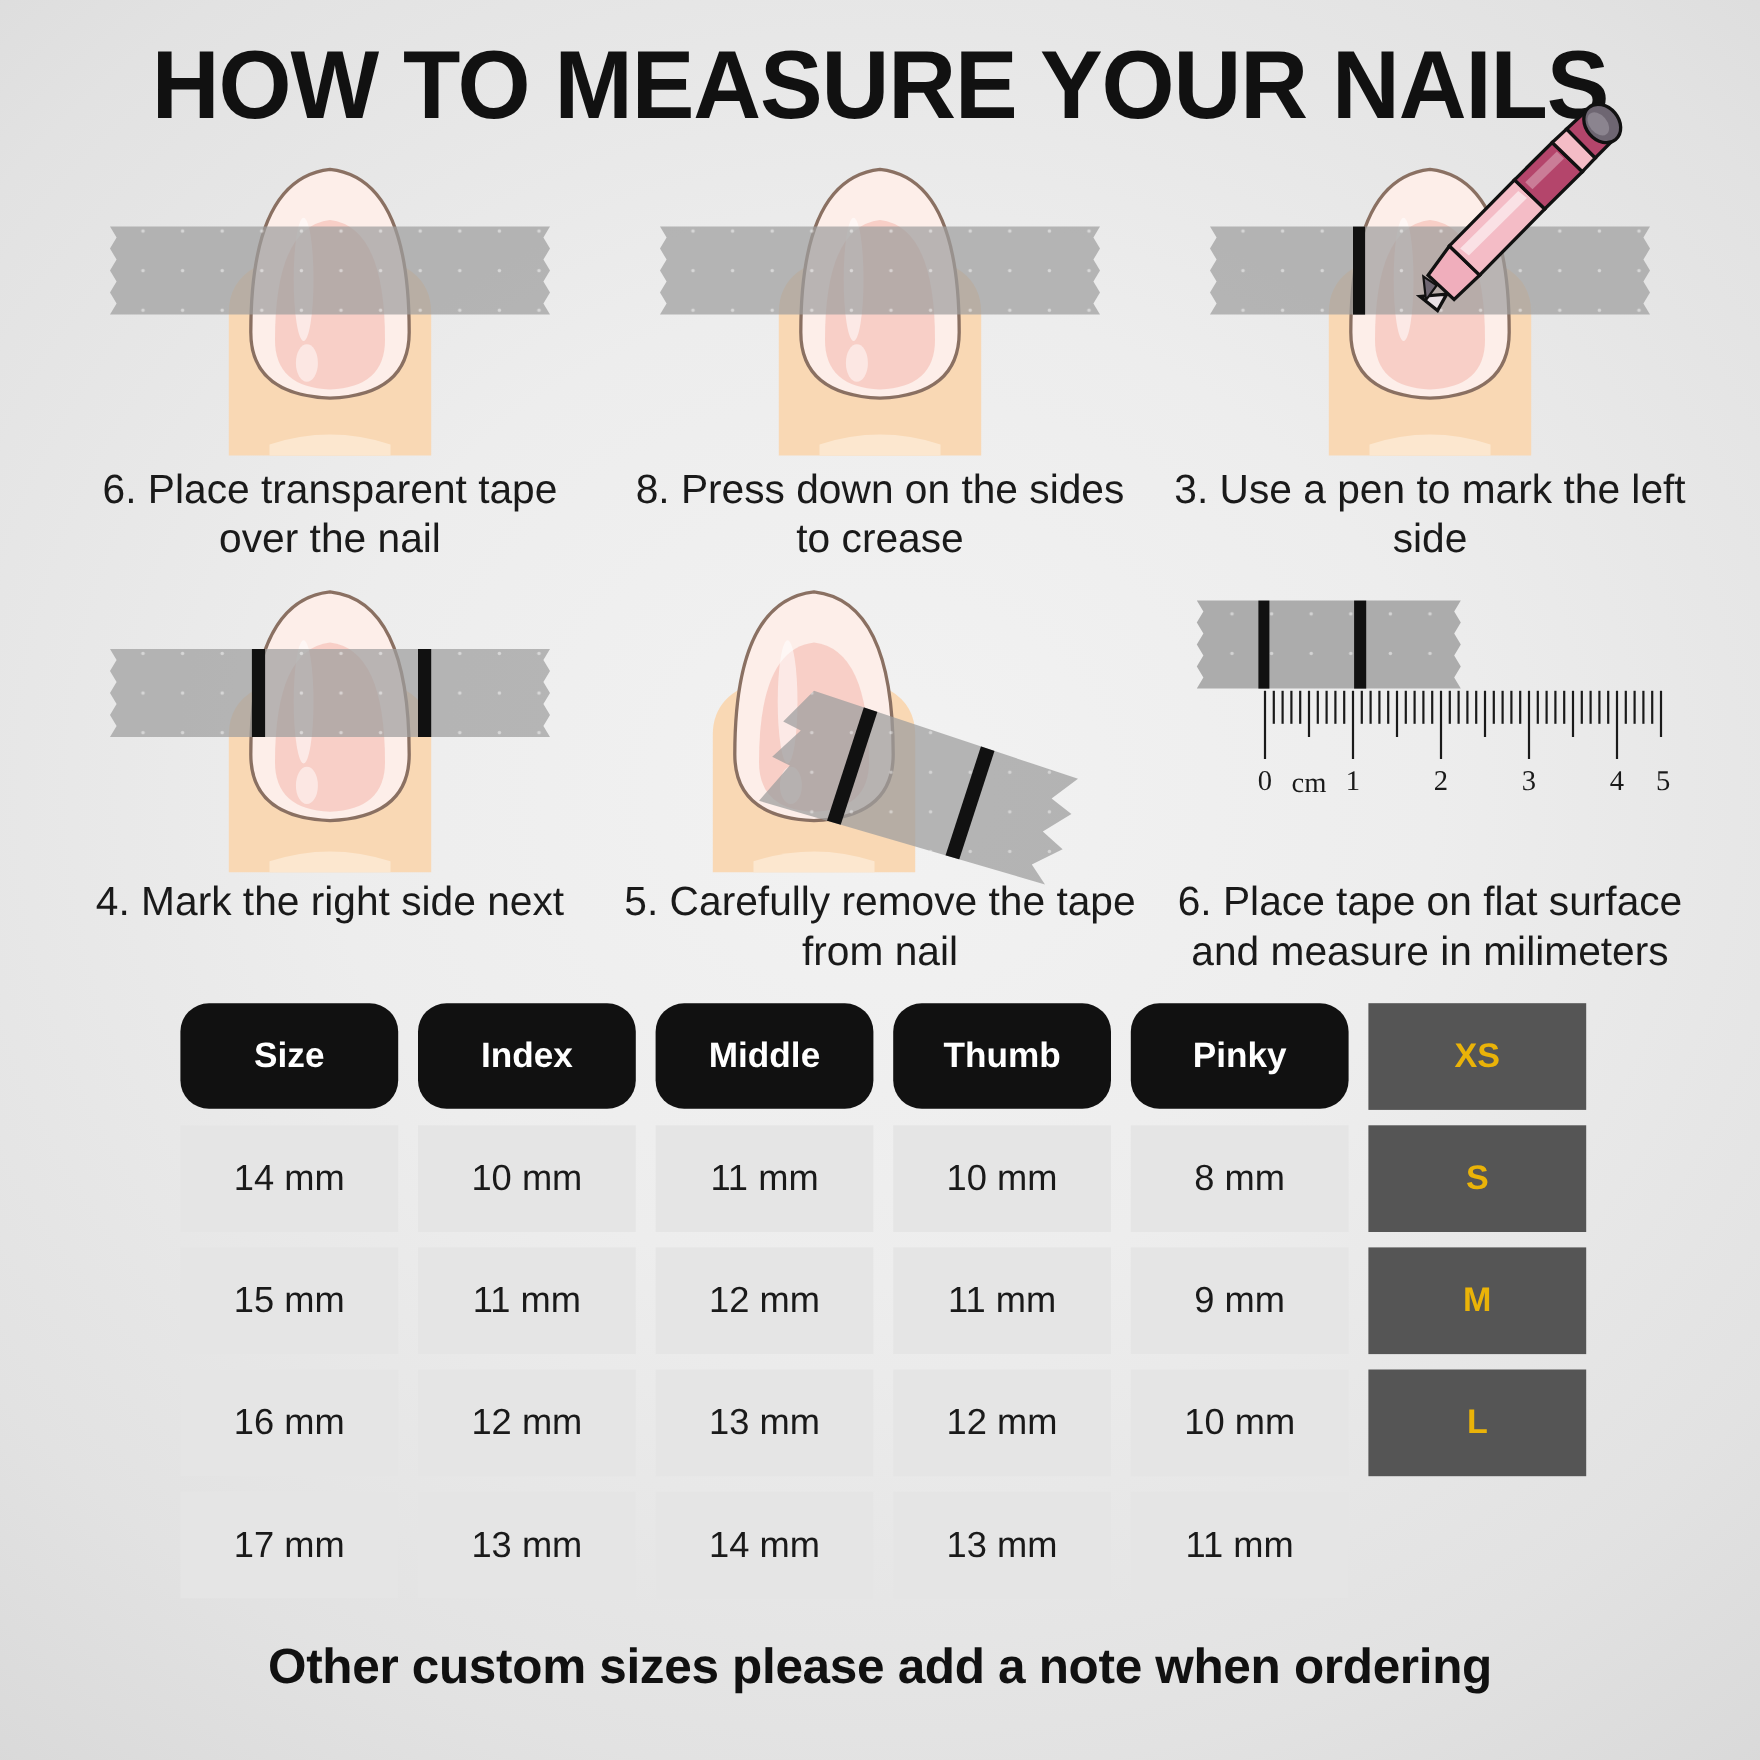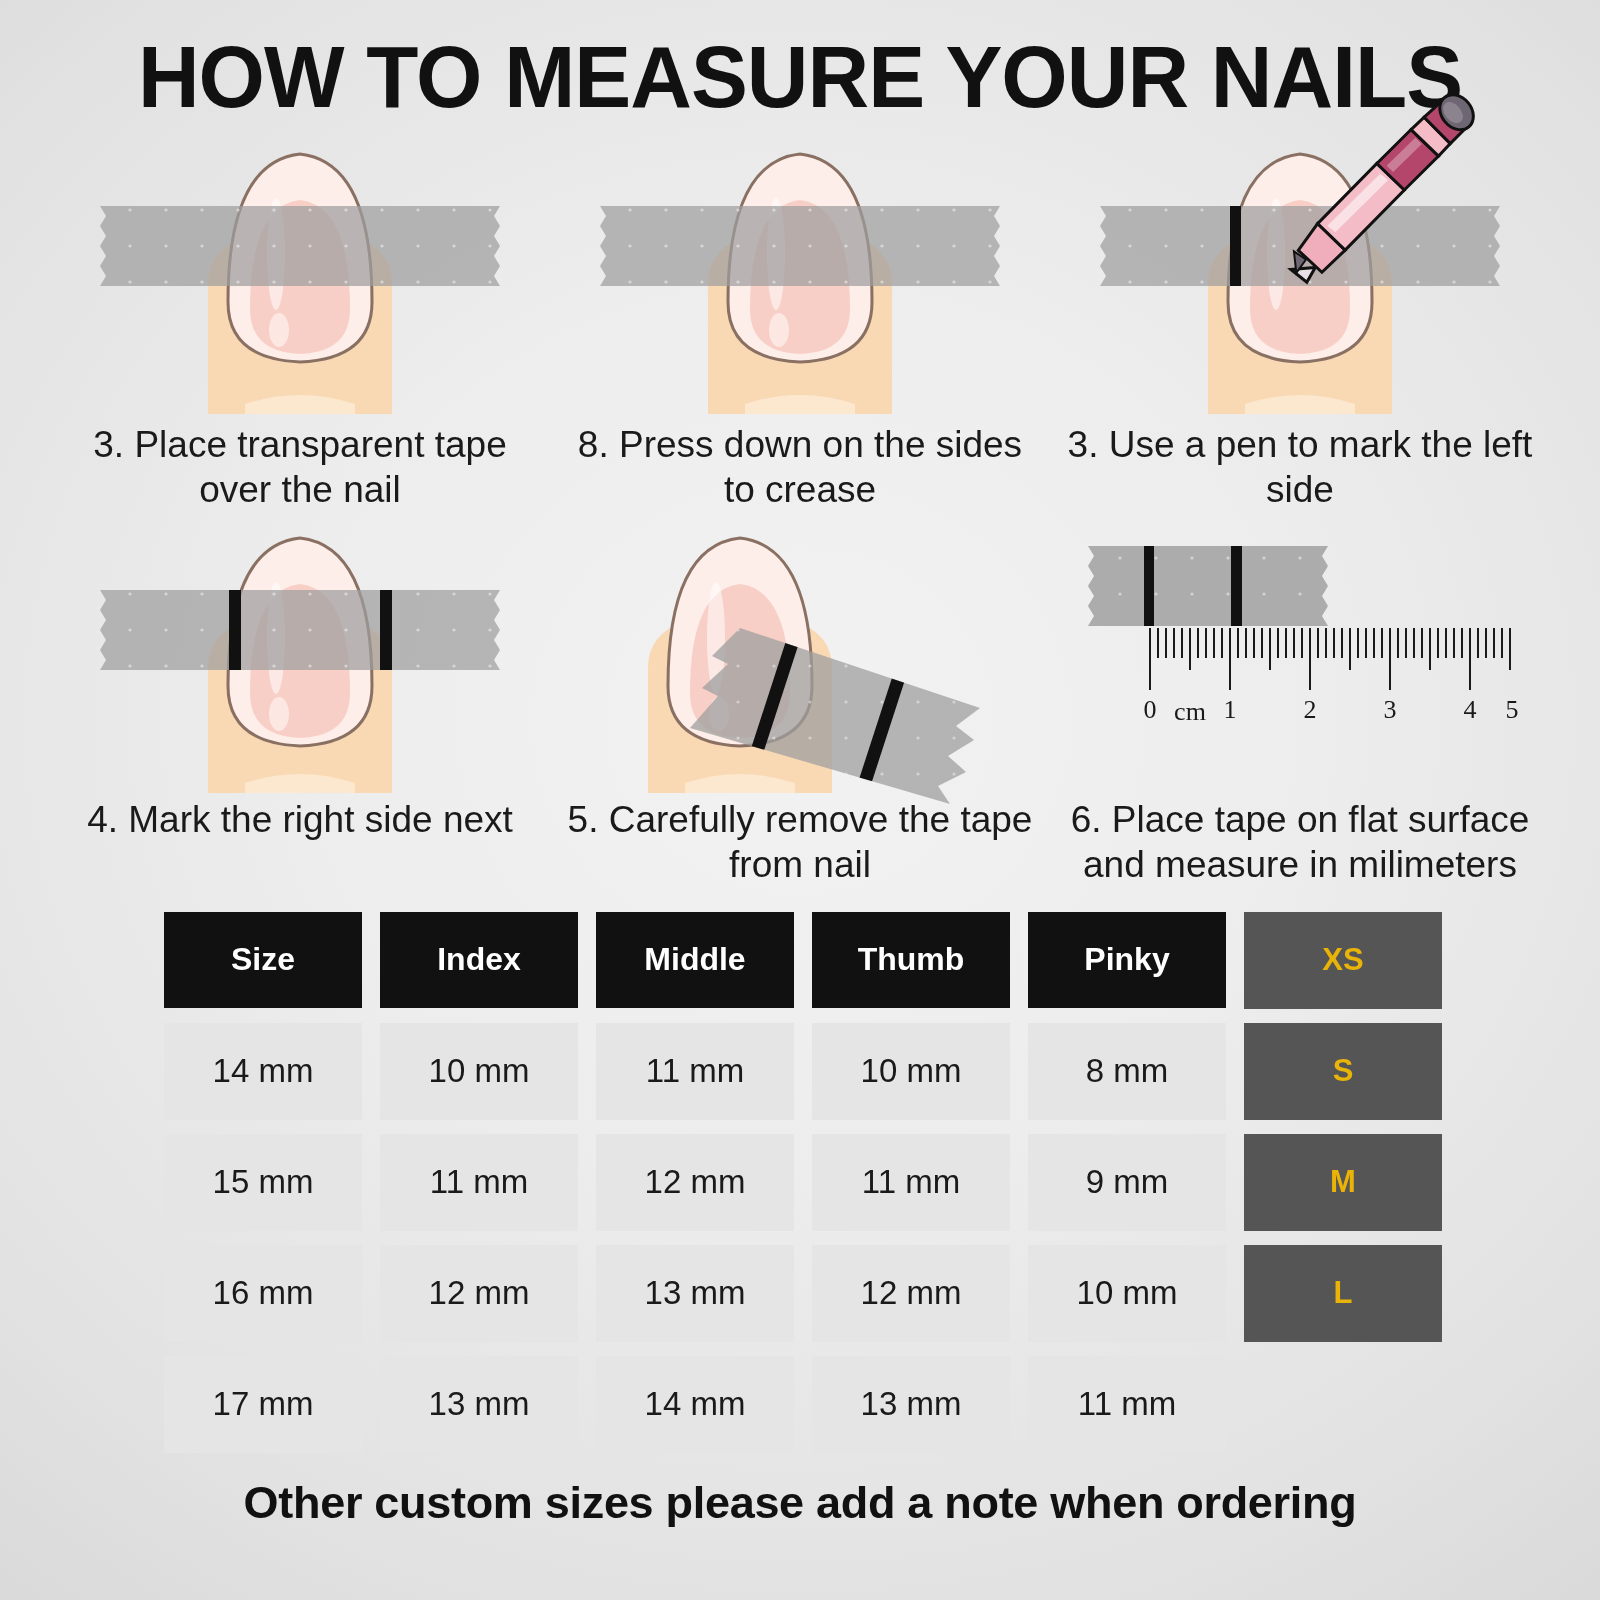--- a/index.html
+++ b/index.html
@@ -69,20 +69,21 @@
   }
   .th {
     background: #111111;
     color: #ffffff;
     font-weight: bold;
     font-size: 32px;
     height: 96px;
     display: flex;
     align-items: center;
     justify-content: center;
+    border-radius: 26px;
   }
   .sz {
     background: #555555;
     color: #eab308;
     font-weight: bold;
     font-size: 31px;
     height: 97px;
     display: flex;
     align-items: center;
     justify-content: center;
@@ -96,21 +97,21 @@
     align-items: center;
     justify-content: center;
   }
 
   
   .footer {
     text-align: center;
     font-size: 45px;
     font-weight: bold;
     color: #111111;
-    margin-top: 24px;
+    margin-top: 36px;
     letter-spacing: -0.3px;
   }
 
   
   .ruler-wrap { position: relative; }
   .ruler-num {
     font-family: "Liberation Serif", serif;
     font-size: 26px;
     fill: #1a1a1a;
   }
@@ -141,21 +142,21 @@
         </g>
 
         <g>
           <path d="M10 72 L16 82 L10 92 L16 102 L10 112 L16 122 L10 132 L16 142 L10 152
                    L410 152 L404 142 L410 132 L404 122 L410 112 L404 102 L410 92 L404 82 L410 72 Z" fill="#9e9e9e" opacity="0.72"></path>
           <path d="M10 72 L16 82 L10 92 L16 102 L10 112 L16 122 L10 132 L16 142 L10 152
                    L410 152 L404 142 L410 132 L404 122 L410 112 L404 102 L410 92 L404 82 L410 72 Z" fill="url(#dots1)" opacity="0.55"></path>
         </g>
       </svg>
     </div>
-    <div class="caption">3. Place transparent tape over the nail</div>
+    <div class="caption">6. Place transparent tape over the nail</div>
   </div>
 
   <div class="step">
     <div class="figure">
       <svg width="420" height="280" viewBox="0 0 420 280">
         <defs>
           <pattern id="dots2" width="36" height="36" patternUnits="userSpaceOnUse">
             <circle cx="4" cy="4" r="1.6" fill="#ffffff" opacity="0.85"></circle>
           </pattern>
         </defs>

